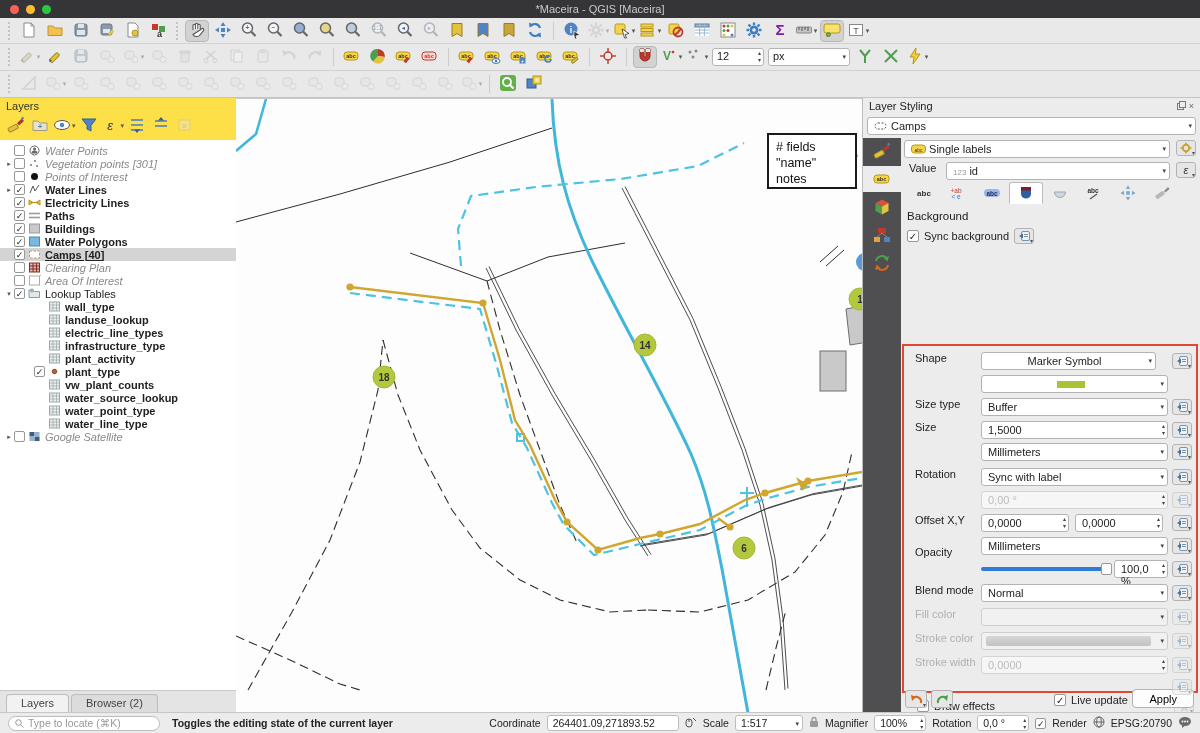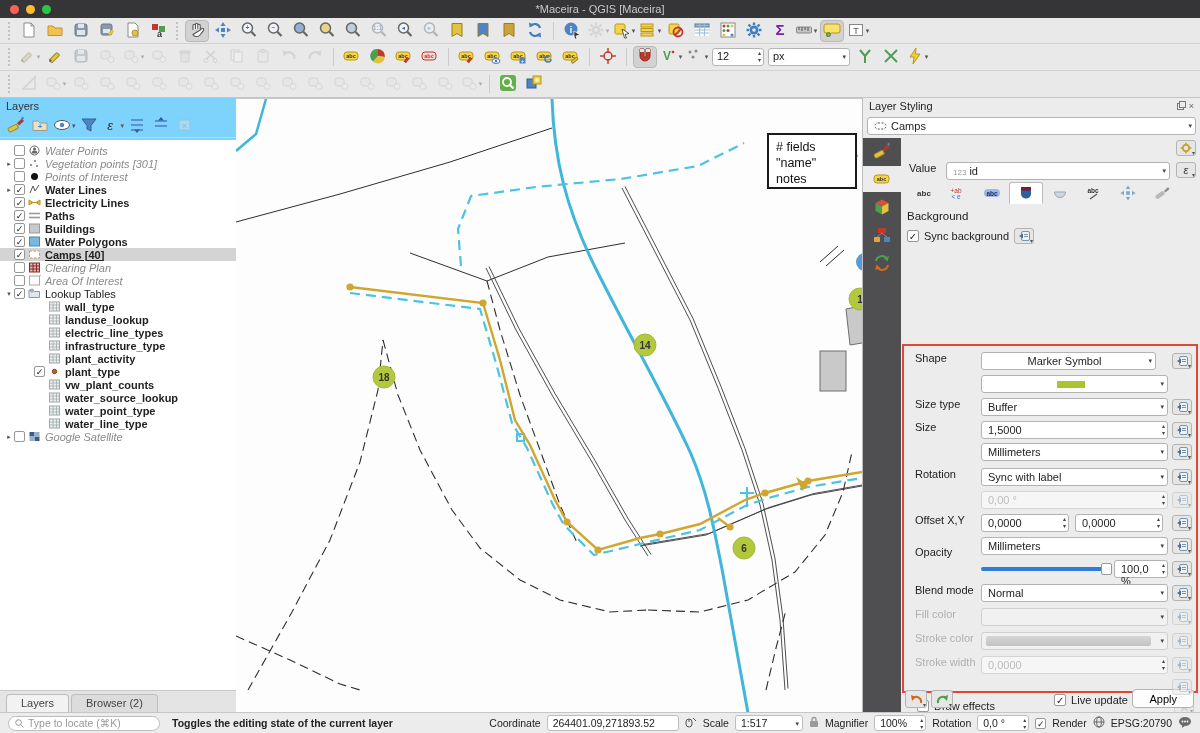--- a/index.html
+++ b/index.html
@@ -22,21 +22,21 @@
   .btn.disabled { opacity:.4; }
   .caret { font-size:7px; color:#555; margin-left:1px; }
   .sep { width:1px; height:18px; background:#cccccc; margin:0 5px; }
   .grip { width:4px; height:18px; border-left:2px dotted #c2c2c2; margin:0 4px; }
   .mini-spin { width:52px; height:18px; background:#fff; border:1px solid #b5b5b5; border-radius:3px; padding:1px 4px; font-size:11px; position:relative; margin:0 2px; }
   .mini-combo { width:82px; height:18px; background:#fff; border:1px solid #b5b5b5; border-radius:3px; padding:1px 4px; font-size:11px; position:relative; margin:0 2px; }
   .updn { position:absolute; right:2px; top:1px; font-size:6px; line-height:7px; color:#444; text-align:center; }
   .cv { position:absolute; right:3px; top:4px; font-size:7px; color:#444; }
 
   
-  #left-panel { position:absolute; top:98px; left:0; width:272px; bottom:21px; background:#7dd3fc; border-right:1px solid #bdbdbd; }
+  #left-panel { position:absolute; top:98px; left:0; width:272px; bottom:21px; background:#fde047; border-right:1px solid #bdbdbd; }
   #layers-header { height:16px; display:flex; align-items:center; padding:0 6px; font-size:11px; color:#333; }
   #layers-header .hbtns { margin-left:auto; display:flex; gap:3px; color:#666; font-size:9px; }
   #layers-tools { height:24px; display:flex; align-items:center; padding:0 4px; border-bottom:1px solid #d6d6d6; }
   #layers-tools .btn { height:20px; min-width:22px; }
   #layers-tree { position:absolute; top:42px; left:0; right:0; bottom:22px; background:#fff; overflow:hidden; padding-top:4px; }
   .trow { display:flex; align-items:center; height:13px; padding-left:4px; position:relative; }
   .trow.sel { background:#d4d4d4; }
   .exp { width:10px; font-size:7px; color:#555; text-align:center; flex:0 0 10px; }
   .cb { width:11px; height:11px; border:1px solid #979797; border-radius:2px; background:#fff; font-size:9px; line-height:10px; text-align:center; color:#222; flex:0 0 11px; margin-right:3px; }
   .licon { width:13px; height:11px; margin-right:4px; flex:0 0 13px; display:inline-flex; align-items:center; justify-content:center; }
@@ -1247,20 +1247,29 @@
           <svg width="18" height="18" viewBox="0 0 18 18">
             <path d="M3,7 A6,6 0 0 1 14,5" fill="none" stroke="#4f9e4f" stroke-width="2"></path>
             <polygon points="16,2 14.5,7.5 10.5,4" fill="#4f9e4f"></polygon>
             <path d="M15,11 A6,6 0 0 1 4,13" fill="none" stroke="#d2691e" stroke-width="2"></path>
             <polygon points="2,16 3.5,10.5 7.5,14" fill="#d2691e"></polygon>
           </svg>
         </div>
       </div>
     <div id="styling-body">
 
+      <div class="srow" style="top:2px;left:3px;right:30px">
+        <div class="combo" style="flex:1">
+          <svg width="15" height="10" style="vertical-align:-1px">
+              <rect x="0.5" y="1" width="14" height="8" rx="3" fill="#f5d547" stroke="#b8961f"></rect>
+              <text x="7.5" y="7.5" font-size="5" text-anchor="middle" fill="#333">abc</text>
+            </svg>
+          <span>Single labels</span><span class="cv">▾</span>
+        </div>
+      </div>
       <div class="srow" style="top:2px;right:4px">
         <span class="ddbtn">
             <svg width="12" height="12">
               <circle cx="6" cy="6" r="3.2" fill="none" stroke="#c9a43a" stroke-width="2"></circle>
               <g stroke="#c9a43a" stroke-width="1.6">
                 <line x1="6" y1="0.5" x2="6" y2="2.5"></line>
                 <line x1="6" y1="9.5" x2="6" y2="11.5"></line>
                 <line x1="0.5" y1="6" x2="2.5" y2="6"></line>
                 <line x1="9.5" y1="6" x2="11.5" y2="6"></line>
               </g>

